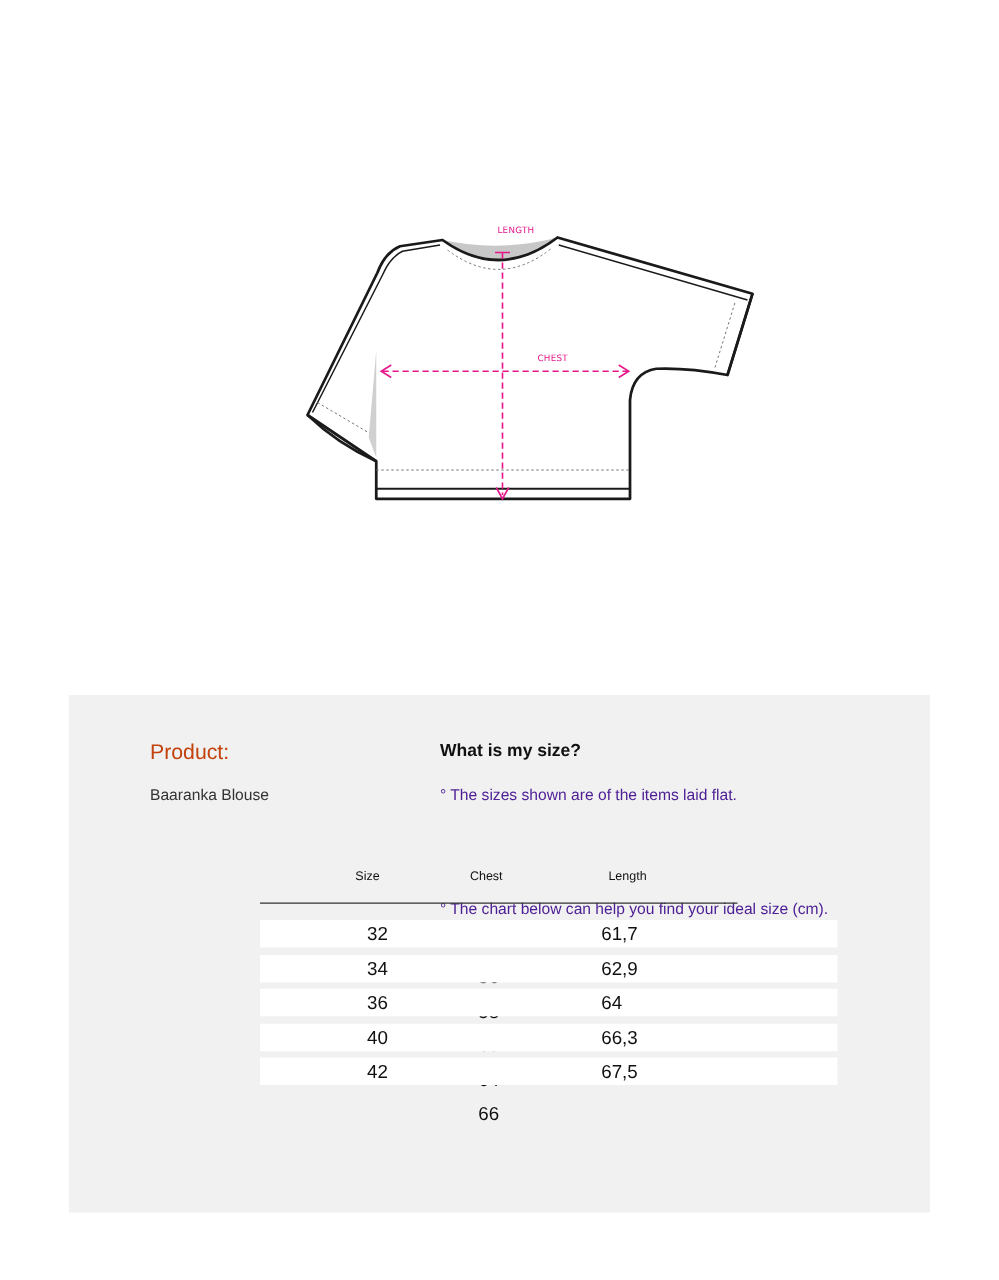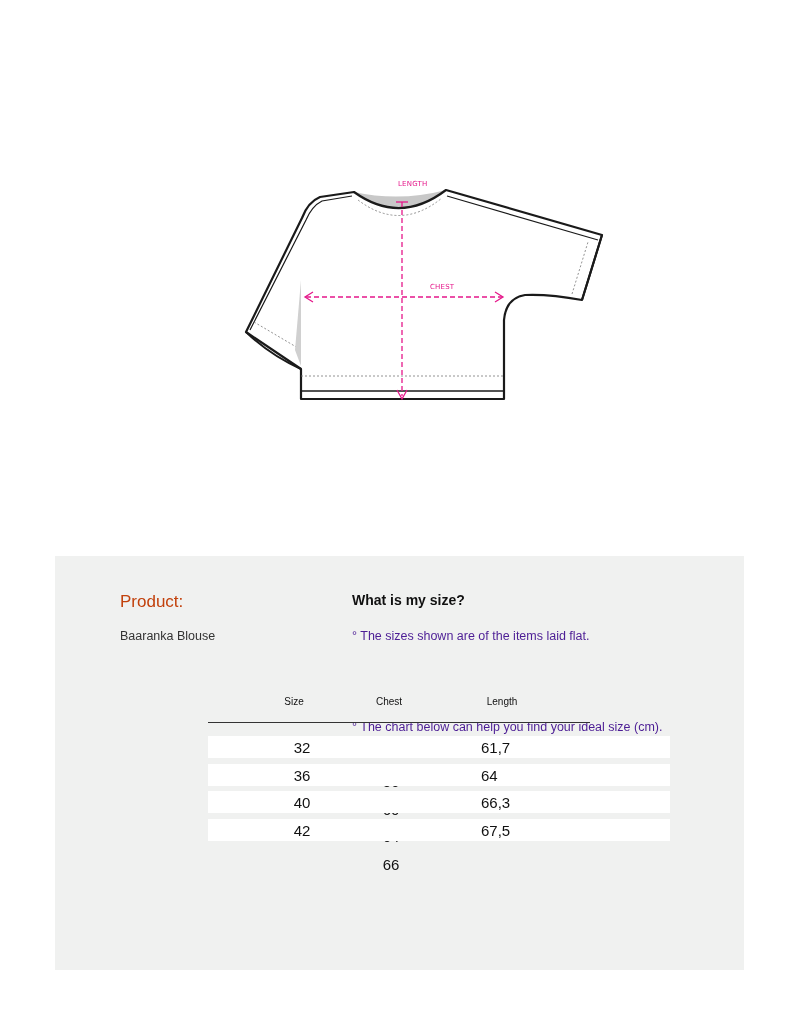--- a/index.html
+++ b/index.html
@@ -81,20 +81,25 @@
     <span class="th" style="left:181px;">Chest</span>
     <span class="th" style="left:294px;">Length</span>
   </div>
   <div class="tbody">
     <div class="tr">
       <span class="td col-size">32</span>
       <span class="td col-chest">56</span>
       <span class="td col-length">61,7</span>
     </div>
     <div class="tr">
+      <span class="td col-size">34</span>
+      <span class="td col-chest">58</span>
+      <span class="td col-length">62,9</span>
+    </div>
+    <div class="tr">
       <span class="td col-size">36</span>
       <span class="td col-chest">60</span>
       <span class="td col-length">64</span>
     </div>
     <div class="tr">
       <span class="td col-size">40</span>
       <span class="td col-chest">64</span>
       <span class="td col-length">66,3</span>
     </div>
     <div class="tr">

